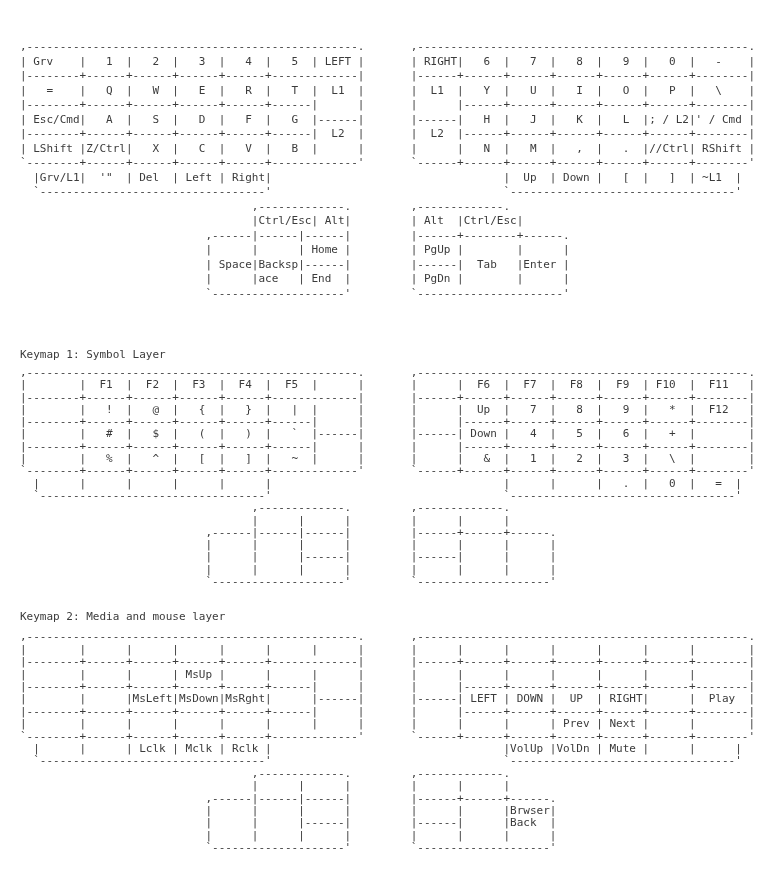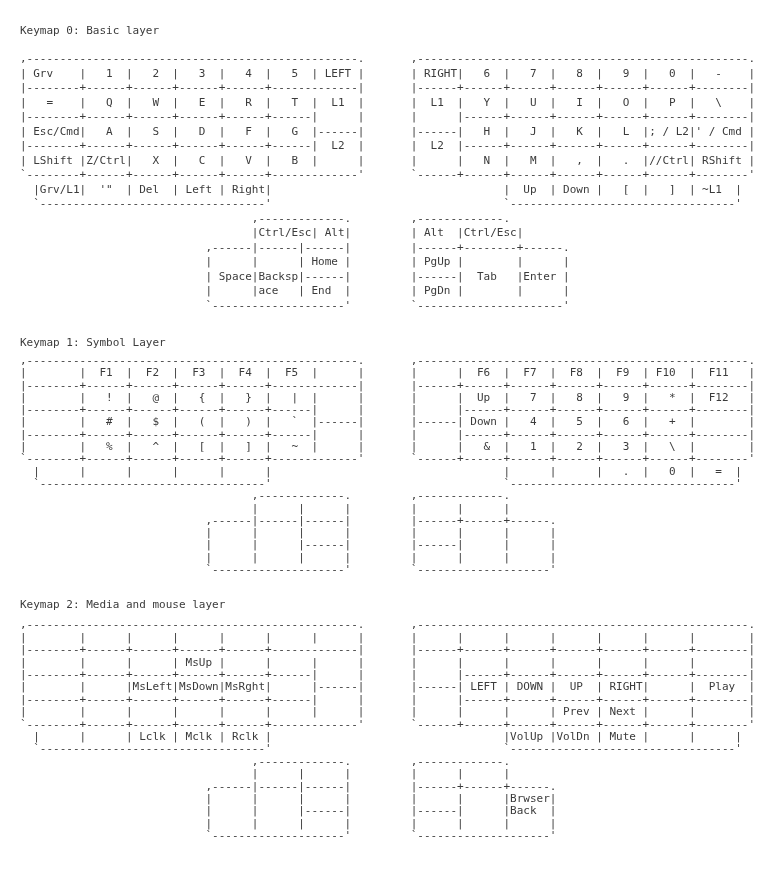--- a/index.html
+++ b/index.html
@@ -23,32 +23,31 @@
     color: #3b3b3b;
   }
   pre.km-art {
     margin: 0;
     font-family: "DejaVu Sans Mono", "Liberation Mono", monospace;
     font-size: 11px;
     color: #3b3b3b;
     white-space: pre;
   }
   .sec-0 .km-art { line-height: 14.5px; margin-top: 15px; }
-  .sec-1 { margin-top: 24px; }
+  .sec-1 { margin-top: 48px; }
   .sec-1 .km-art { line-height: 12.3px; margin-top: 6px; }
   .sec-2 { margin-top: 23px; }
   .sec-2 .km-art { line-height: 12.4px; margin-top: 8px; }
 </style>
 </head>
 <body>
 
 <main>
 
   <section class="sec-0">
-    <div class="km-title">Keymap 0: Basic layer</div>
     <pre class="km-art">,--------------------------------------------------.       ,--------------------------------------------------.
 | Grv    |   1  |   2  |   3  |   4  |   5  | LEFT |       | RIGHT|   6  |   7  |   8  |   9  |   0  |   -    |
 |--------+------+------+------+------+-------------|       |------+------+------+------+------+------+--------|
 |   =    |   Q  |   W  |   E  |   R  |   T  |  L1  |       |  L1  |   Y  |   U  |   I  |   O  |   P  |   \    |
 |--------+------+------+------+------+------|      |       |      |------+------+------+------+------+--------|
 | Esc/Cmd|   A  |   S  |   D  |   F  |   G  |------|       |------|   H  |   J  |   K  |   L  |; / L2|' / Cmd |
 |--------+------+------+------+------+------|  L2  |       |  L2  |------+------+------+------+------+--------|
 | LShift |Z/Ctrl|   X  |   C  |   V  |   B  |      |       |      |   N  |   M  |   ,  |   .  |//Ctrl| RShift |
 `--------+------+------+------+------+-------------'       `------+------+------+------+------+------+--------'
   |Grv/L1|  '"  | Del  | Left | Right|                                   |  Up  | Down |   [  |   ]  | ~L1  |

